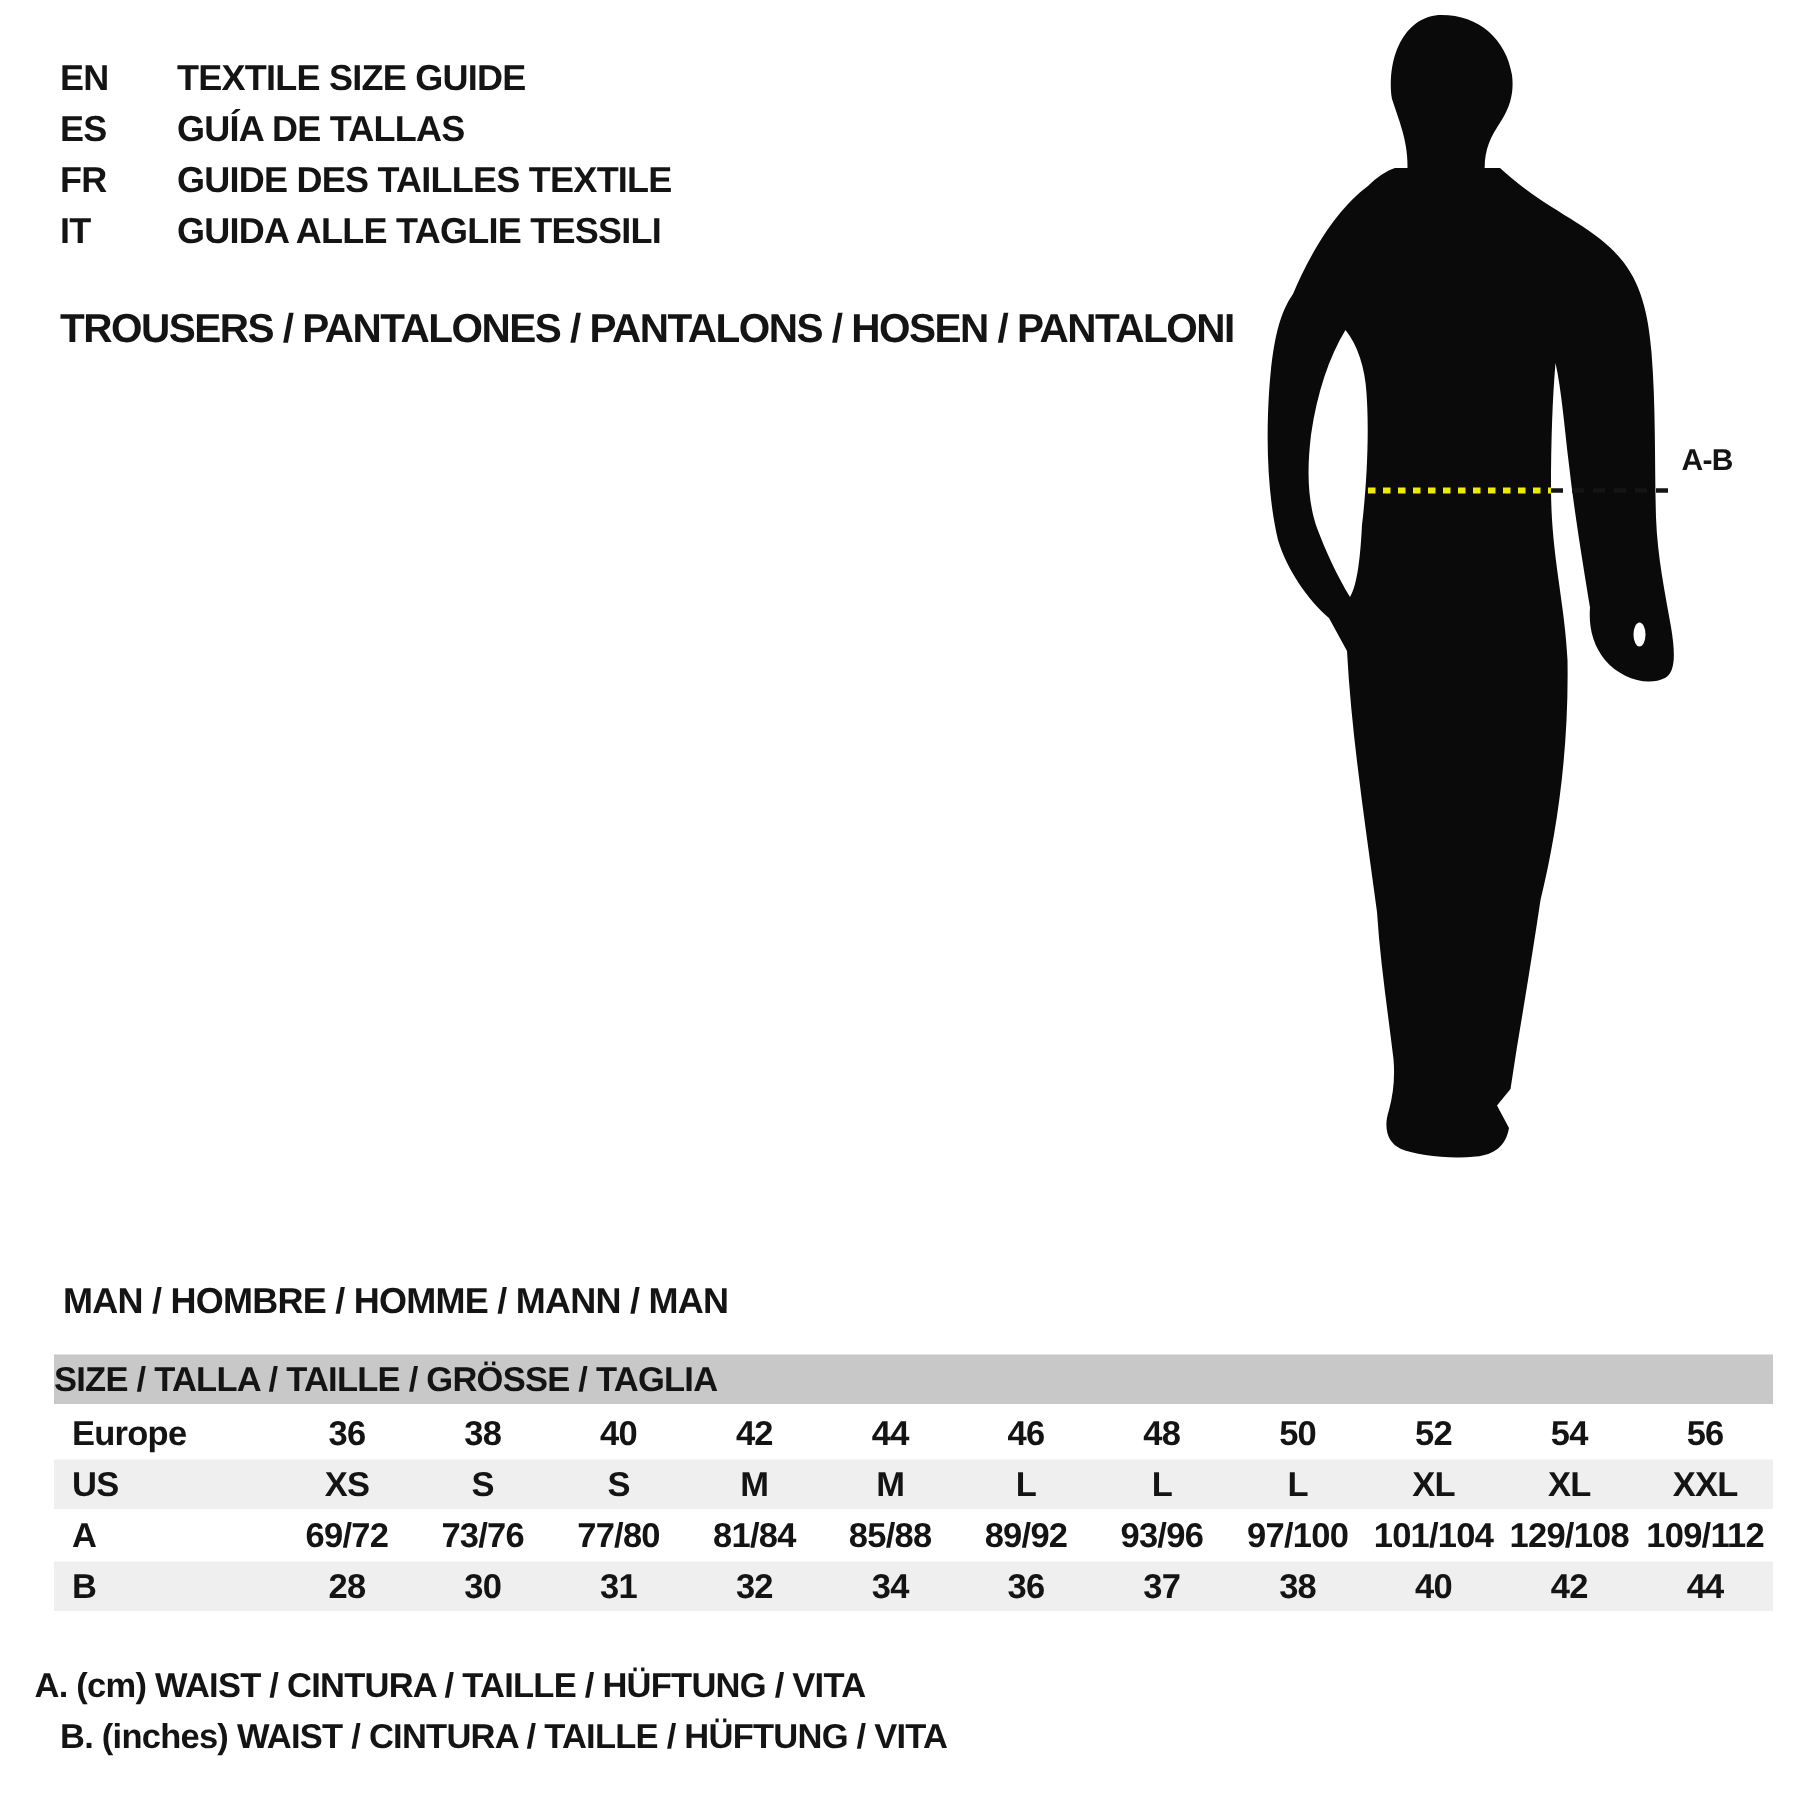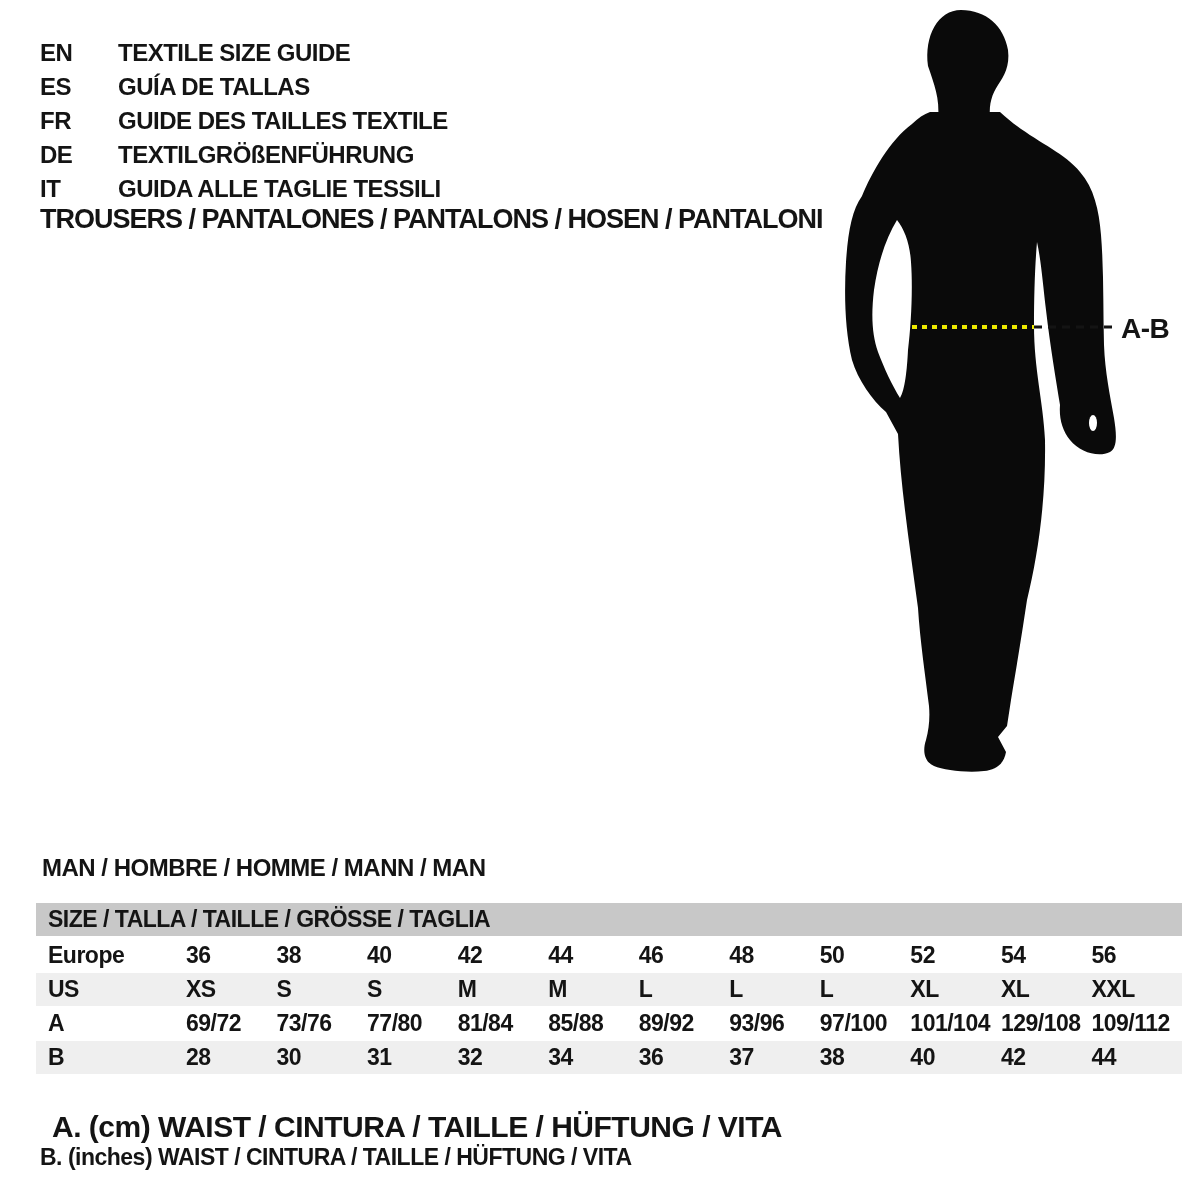--- a/index.html
+++ b/index.html
@@ -18,62 +18,58 @@
   .lang-list { top:36px; left:40px; font-size:24px; letter-spacing:-0.5px; }
   .lang-row { display:flex; height:34px; align-items:center; }
   .lang-code { width:78px; flex:0 0 78px; }
 
   
   .garment-heading { top:204px; left:40px; font-size:27px; letter-spacing:-1px; white-space:nowrap; }
   .section-heading { top:854px; left:42px; font-size:24px; letter-spacing:-0.5px; white-space:nowrap; }
 
   
   .figure-svg { top:0; left:0; }
-  .ab-label { left:1121px; top:313px; font-size:28px; letter-spacing:-0.5px; }
+  .ab-label { left:1121px; top:296px; font-size:20px; letter-spacing:-0.5px; }
 
   
   .size-table { top:903px; left:36px; width:1146px; font-size:23px; letter-spacing:-0.5px; }
   .thead {
     height:33px; background:#c8c8c8;
     display:flex; align-items:center;
-    padding-left:12px; margin-bottom:3px;
+    padding-left:0; margin-bottom:3px;
   }
   .trow {
     display:grid;
     grid-template-columns:150px repeat(11, 1fr);
     height:33px; align-items:center;
     margin-bottom:1px;
   }
   .trow.striped { background:#efefef; }
   .tlabel { padding-left:12px; }
-  .tcell { }
-
-  
-  .note-a { top:1110px; left:52px; font-size:30px; letter-spacing:-0.5px; white-space:nowrap; }
+  .tcell { text-align:center; }
+
+  
+  .note-a { top:1110px; left:23px; font-size:23px; letter-spacing:-0.5px; white-space:nowrap; }
   .note-b { top:1144px; left:40px; font-size:23px; letter-spacing:-0.5px; white-space:nowrap; }
 </style>
 </head>
 <body>
 
 <div class="abs lang-list">
   <div class="lang-row">
     <span class="lang-code">EN</span>
     <span class="lang-label">TEXTILE SIZE GUIDE</span>
   </div>
   <div class="lang-row">
     <span class="lang-code">ES</span>
     <span class="lang-label">GUÍA DE TALLAS</span>
   </div>
   <div class="lang-row">
     <span class="lang-code">FR</span>
     <span class="lang-label">GUIDE DES TAILLES TEXTILE</span>
-  </div>
-  <div class="lang-row">
-    <span class="lang-code">DE</span>
-    <span class="lang-label">TEXTILGRÖßENFÜHRUNG</span>
   </div>
   <div class="lang-row">
     <span class="lang-code">IT</span>
     <span class="lang-label">GUIDA ALLE TAGLIE TESSILI</span>
   </div>
 </div>
 
 <div class="abs garment-heading">TROUSERS / PANTALONES / PANTALONS / HOSEN / PANTALONI</div>
 
 <svg class="abs figure-svg" width="1200" height="1200" viewBox="0 0 1200 1200" aria-hidden="true">

